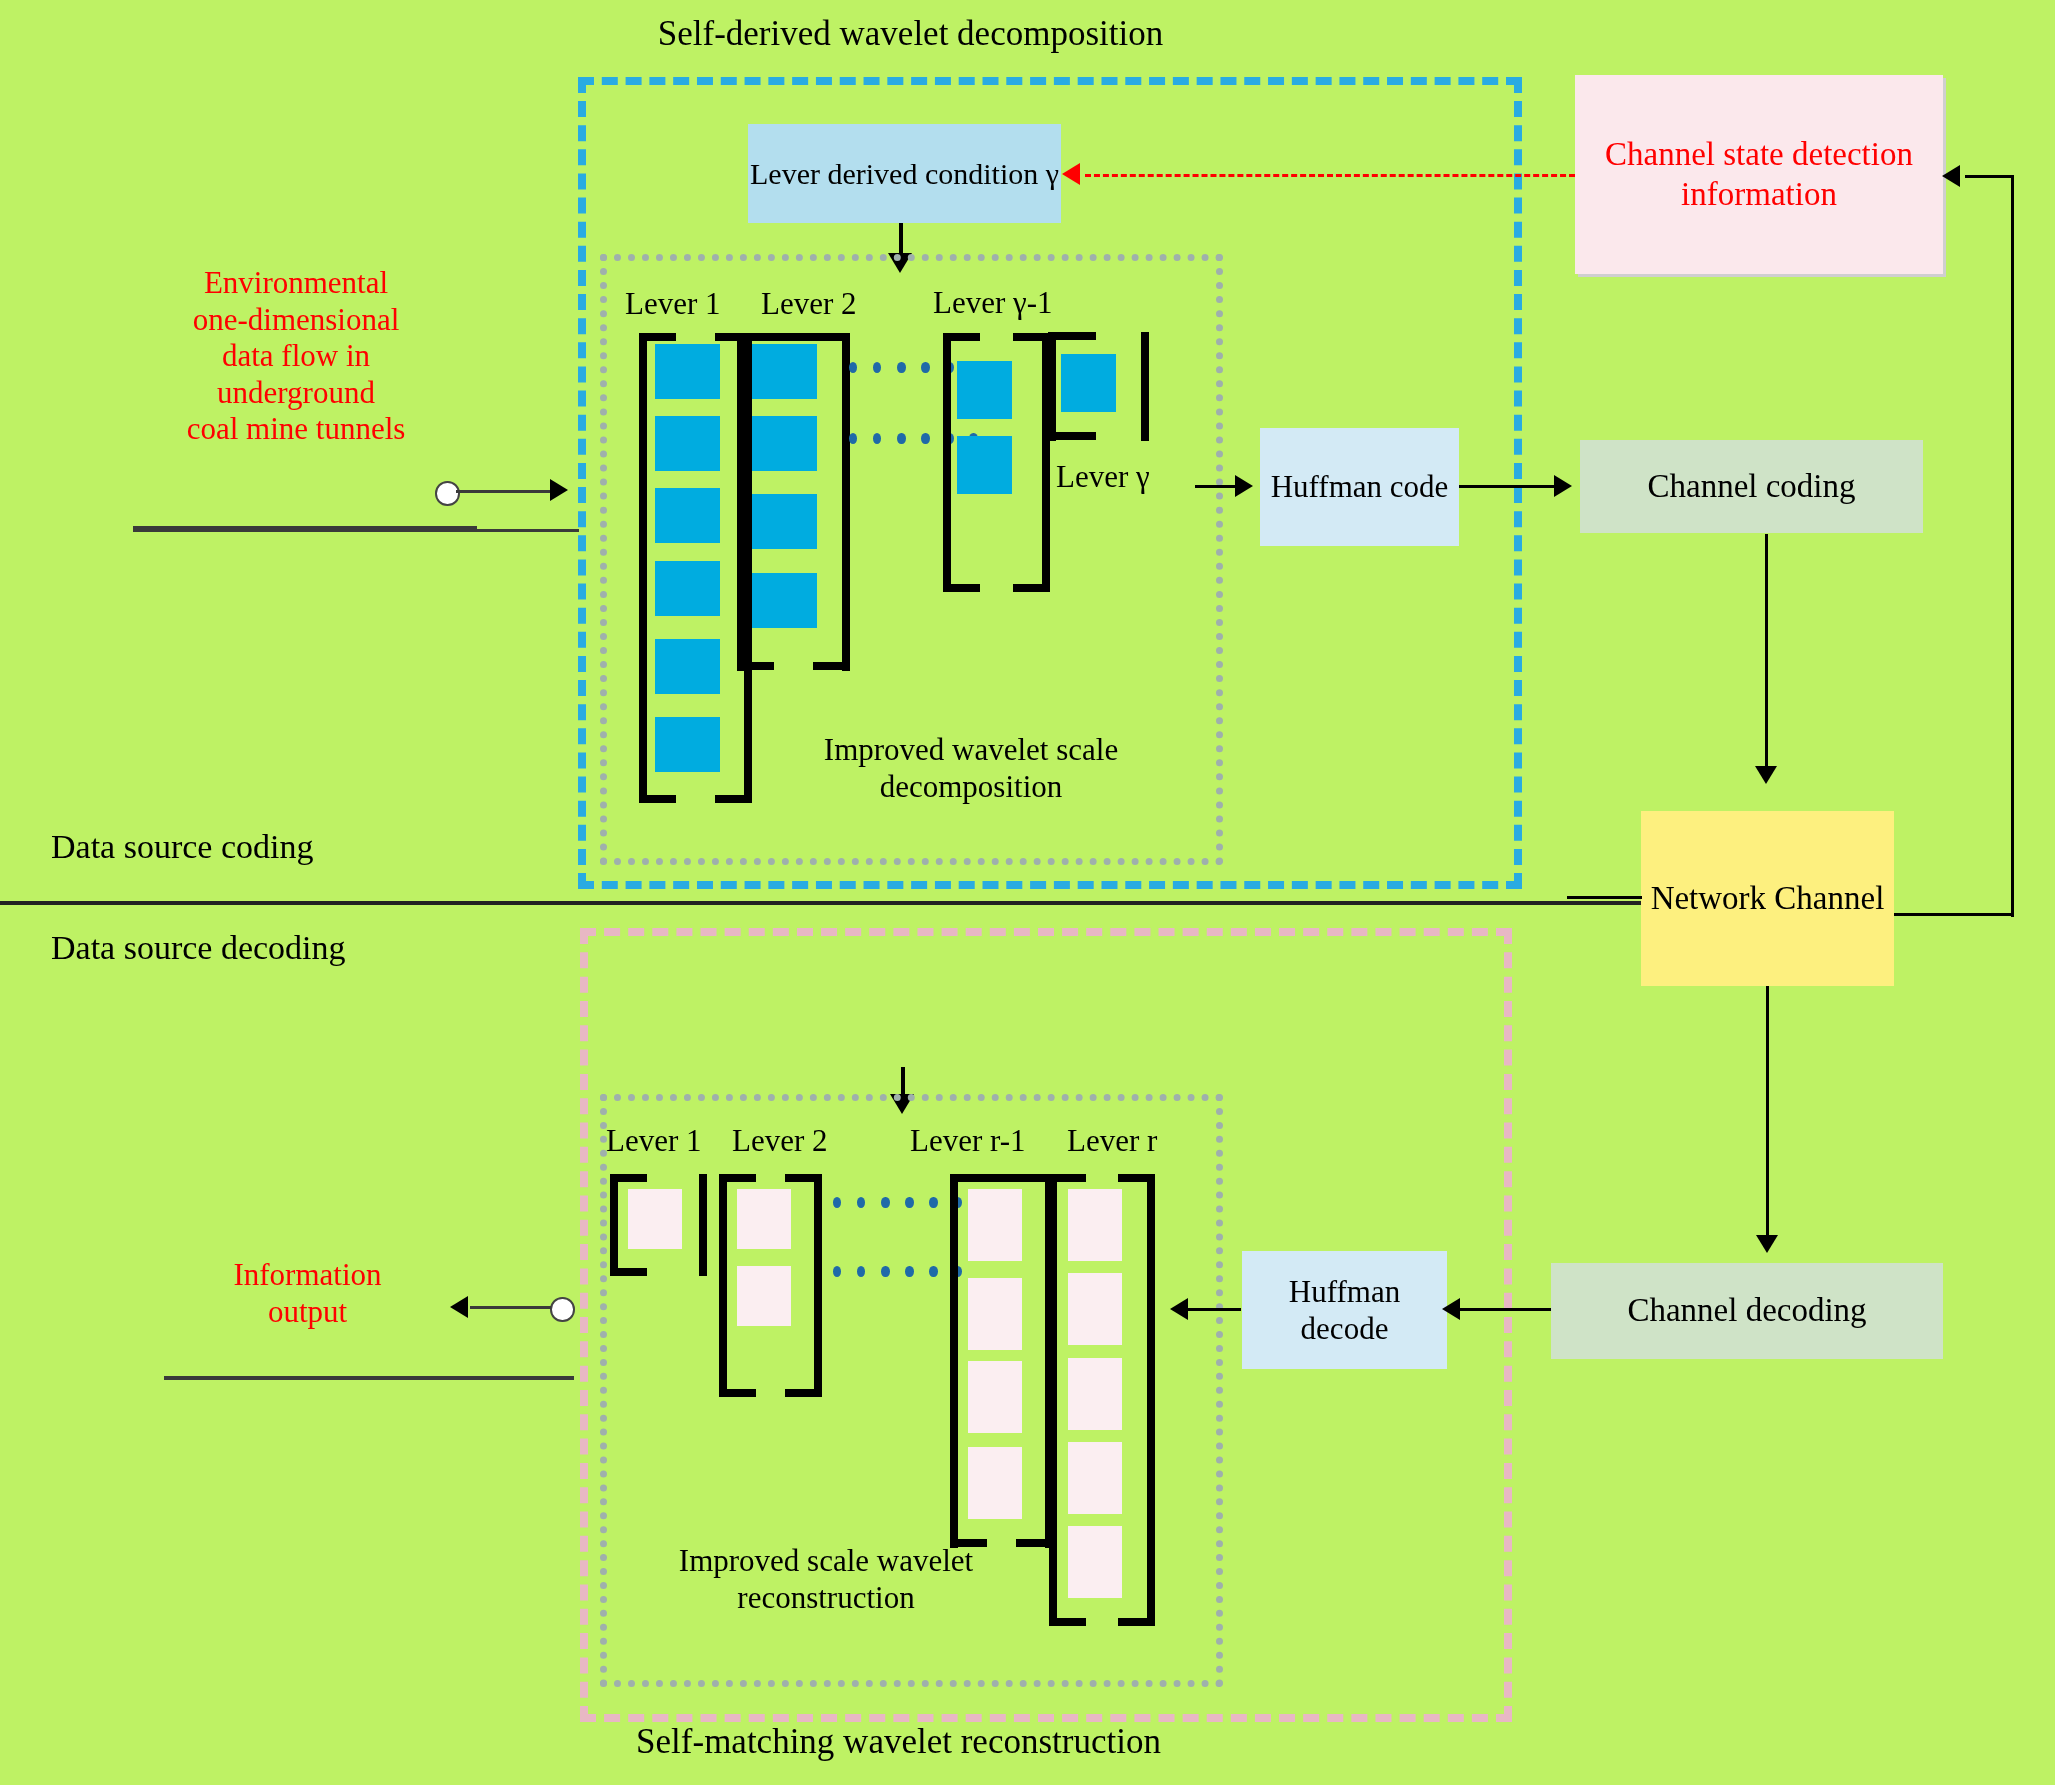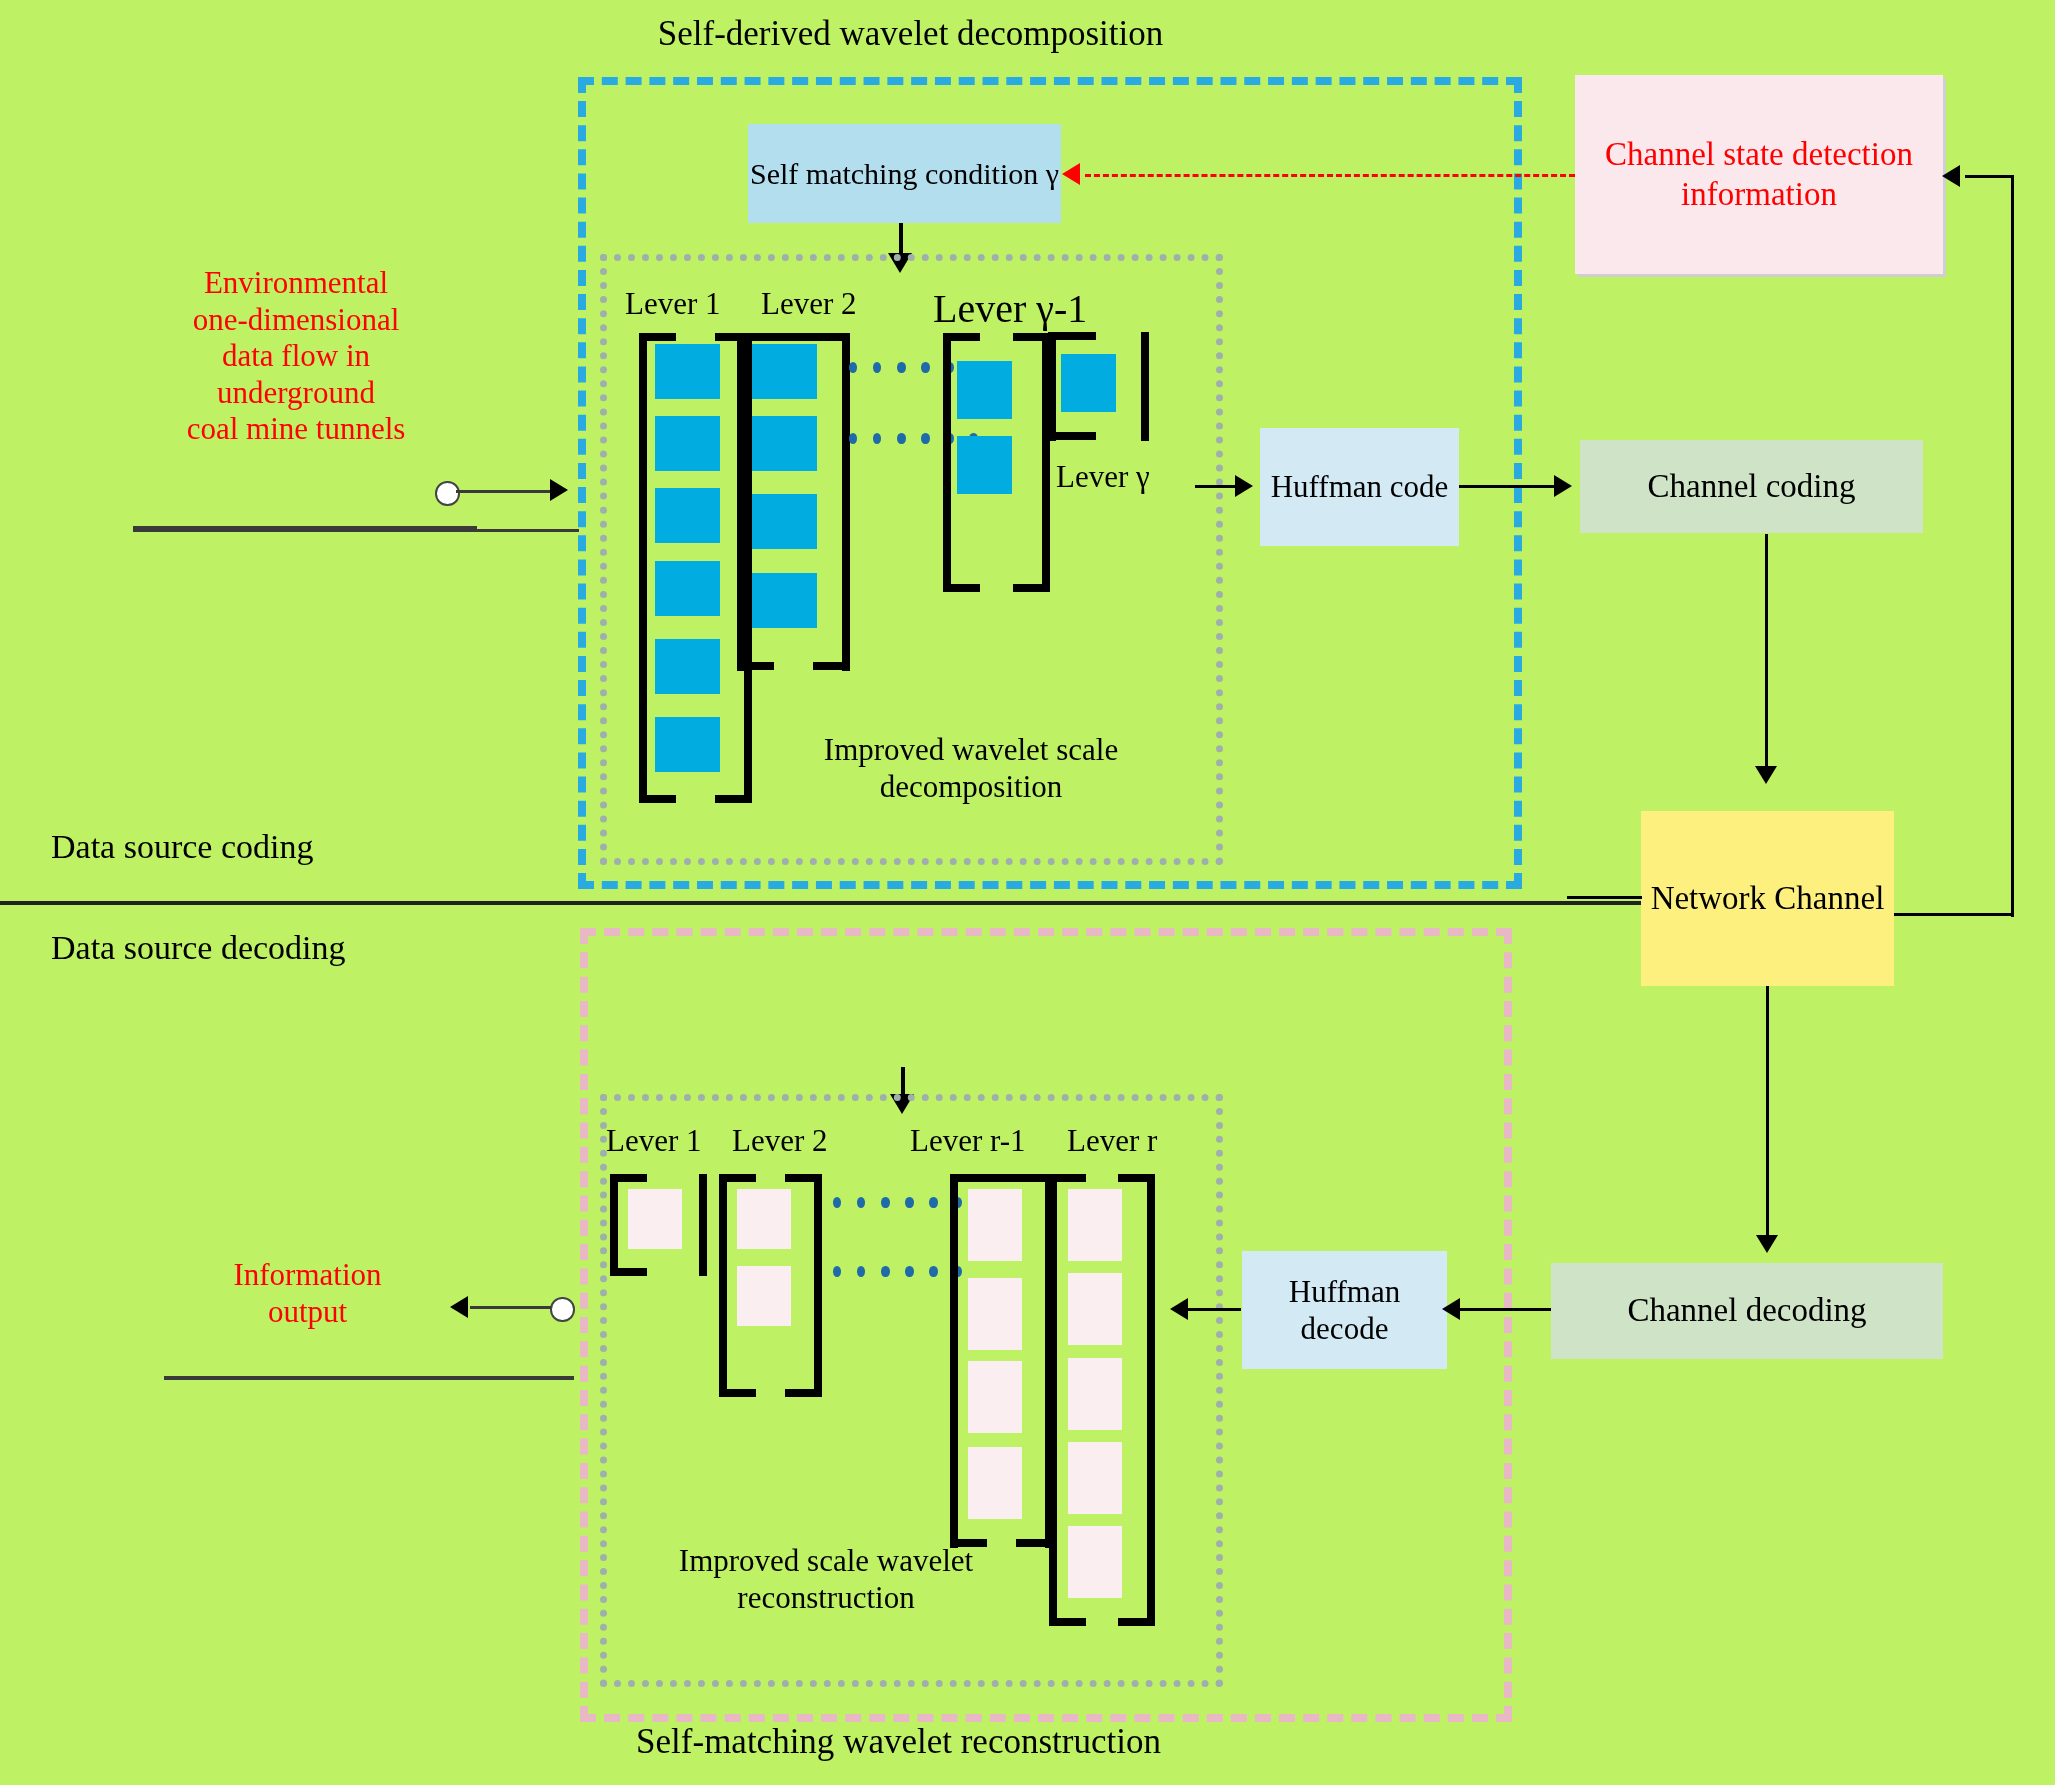--- a/index.html
+++ b/index.html
@@ -29,32 +29,32 @@
 </head>
 <body>
 
 <div id="stage">
 
   <div class="txt ctr" style="left:609px;top:13.3px;width:603px;font-size:35px;">Self-derived wavelet decomposition</div>
 
   <div class="dashBlue" style="left:578px;top:77px;width:928px;height:796px;border:8.4px dashed #29ABE2;"></div>
 
   <div class="box" style="left:748px;top:124px;width:313px;height:99px;background:#b3deee;font-size:30px;">
-    <span>Self matching
+    <span>Lever derived
 condition γ</span>
   </div>
 
   <div class="vline" style="left:899px;top:223px;width:3.6px;height:35px;"></div>
   <div class="arrowD" style="left:888px;top:253px;"></div>
 
   <div class="dashGray" style="left:600px;top:254px;width:609px;height:597px;border:7.2px dotted #9fb0ac;"></div>
 
   <div class="txt" style="left:625px;top:286px;font-size:31px;">Lever 1</div>
   <div class="txt" style="left:761px;top:286px;font-size:31px;">Lever 2</div>
-  <div class="txt" style="left:933px;top:285px;font-size:40px;">Lever γ-1</div>
+  <div class="txt" style="left:933px;top:285px;font-size:31px;">Lever γ-1</div>
   <div class="txt" style="left:1056px;top:459px;font-size:31px;">Lever γ</div>
 
   <div class="brk" style="left:639px;top:333px;width:121px;height:470px;">
     <i style="left:0;top:0;width:37px;height:8.4px;"></i>
     <i style="left:0;top:0;width:8.4px;height:470px;"></i>
     <i style="left:0;top:462px;width:37px;height:8.4px;"></i>
     <i style="left:76px;top:0;width:37px;height:8.4px;"></i>
     <i style="left:105px;top:0;width:8.4px;height:470px;"></i>
     <i style="left:76px;top:462px;width:37px;height:8.4px;"></i>
   </div>

